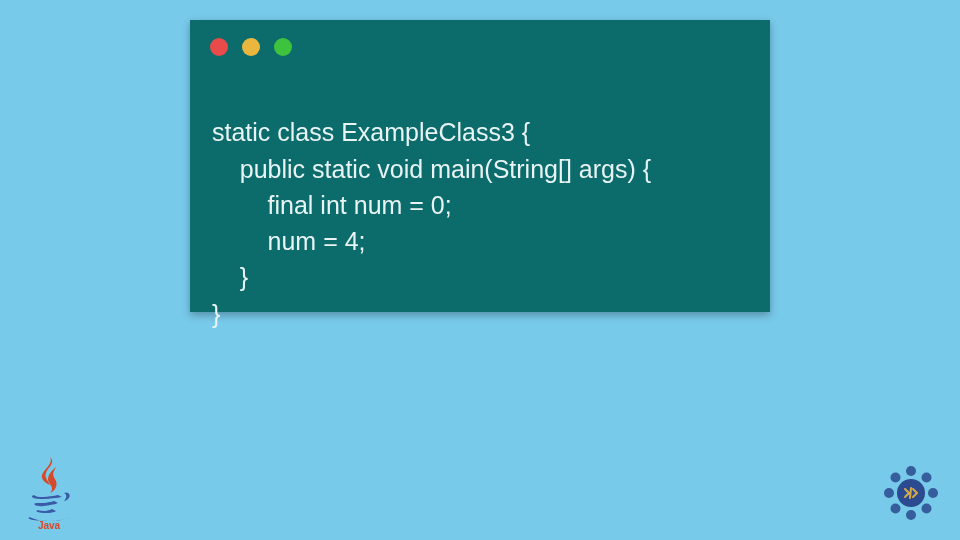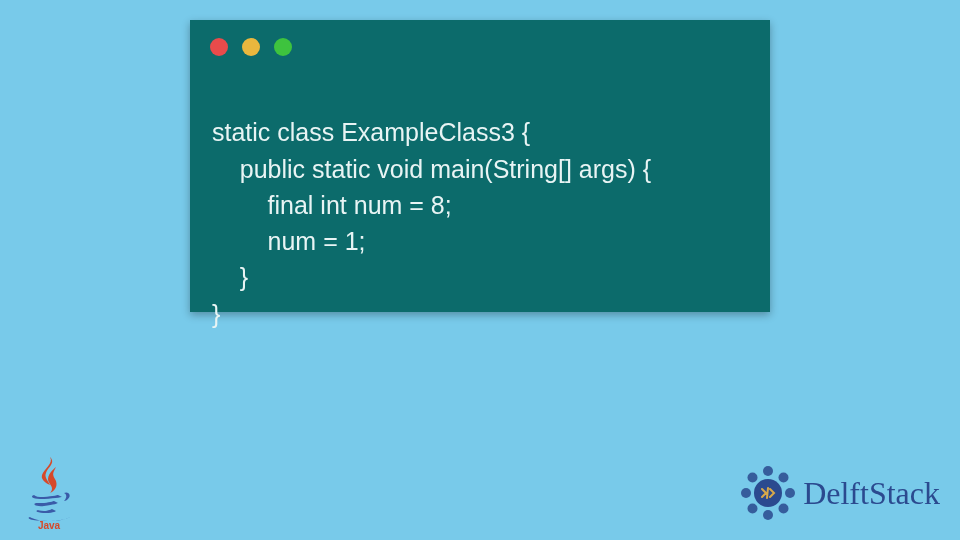--- a/index.html
+++ b/index.html
@@ -81,22 +81,22 @@
 
 <div class="code-window">
   <div class="traffic-lights">
     <div class="traffic-light tl-red"></div>
     <div class="traffic-light tl-yellow"></div>
     <div class="traffic-light tl-green"></div>
   </div>
   <div class="code-content">
 <span>static class ExampleClass3 {</span>
 <span>    public static void main(String[] args) {</span>
-<span>        final int num = 8;</span>
-<span>        num = 1;</span>
+<span>        final int num = 0;</span>
+<span>        num = 4;</span>
 <span>    }</span>
 <span>}</span>
   </div>
 </div>
 
 <div class="java-logo">
   <svg viewBox="0 0 55 75" width="55" height="75">
     <path d="M 28 2 C 32 8 22 14 20 20 C 18 26 28 30 28 30 C 26 26 22 22 24 18 C 26 12 34 8 28 2 Z" fill="#d6492a"></path>
     <path d="M 34 12 C 34 12 26 18 26 24 C 26 28 30 30 30 34 C 30 36 28 38 28 38 C 32 36 36 32 34 26 C 32 22 30 20 32 16 C 33 14 34 12 34 12 Z" fill="#d6492a"></path>
     <path d="M 12 40 C 8 41 10 44 18 44 C 30 44 40 42 40 42 L 36 40 C 36 40 28 42 18 42 C 14 42 12 40 12 40 Z" fill="#3a5ba8"></path>
@@ -120,14 +120,13 @@
           <circle cx="0" cy="22" r="5"></circle>
           <circle cx="-15.5" cy="15.5" r="5"></circle>
           <circle cx="-22" cy="0" r="5"></circle>
           <circle cx="-15.5" cy="-15.5" r="5"></circle>
         </g>
         <circle cx="0" cy="0" r="14" fill="#2b4a8f"></circle>
         <path d="M -6 -4 L -2 0 L -6 4 M 2 -4 L 6 0 L 2 4 M 0 -5 L -1 5" stroke="#d8a94a" stroke-width="2" fill="none" stroke-linecap="round"></path>
       </g>
     </svg>
   </div>
-  <span class="delft-text">DelftStack</span>
 </div>
 
 </body></html>

